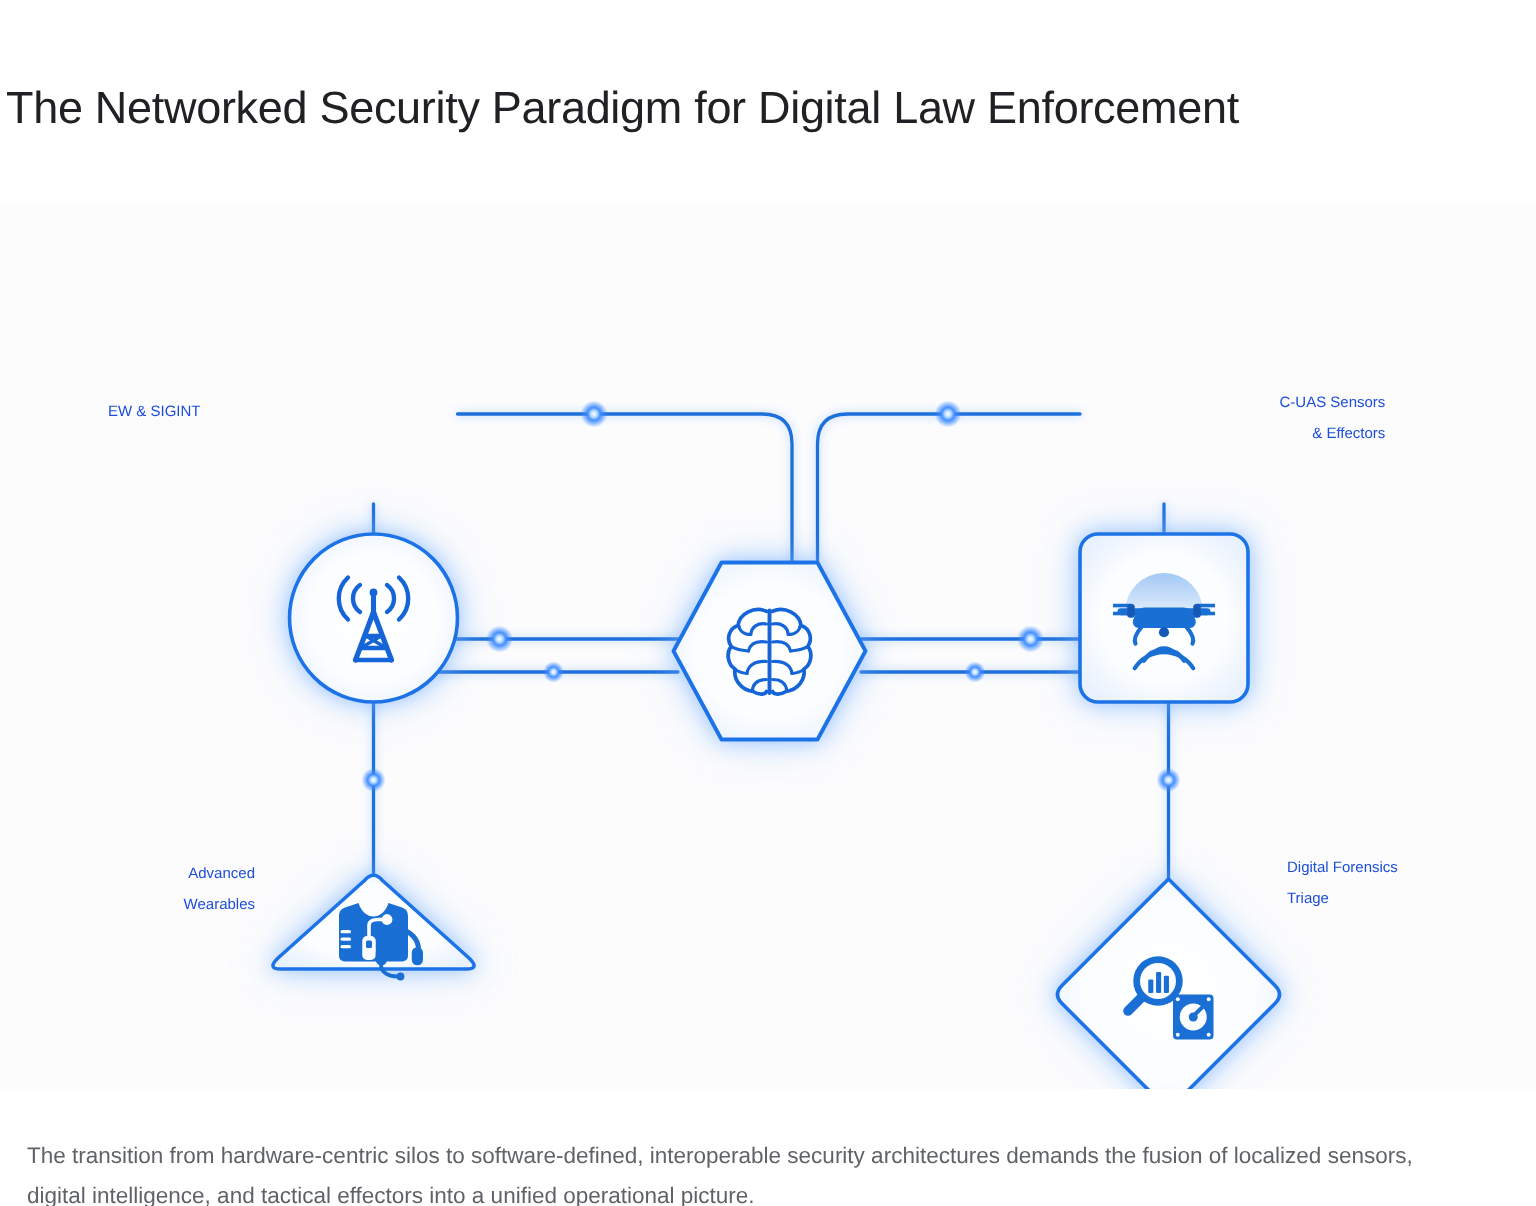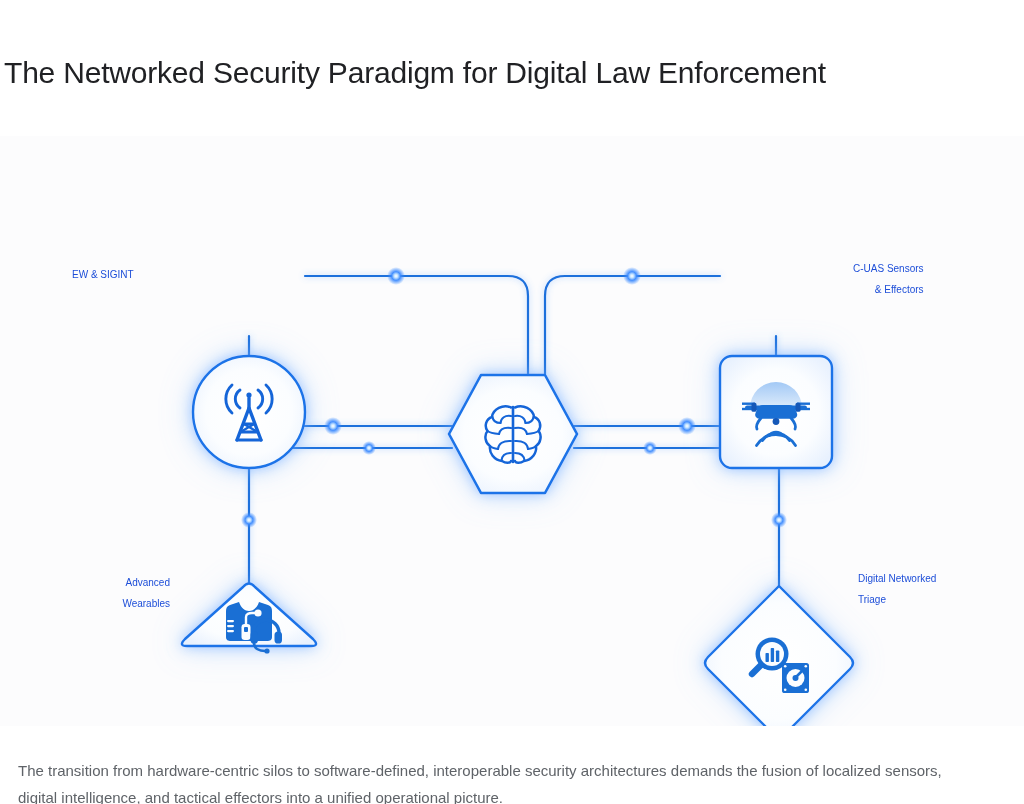--- a/index.html
+++ b/index.html
@@ -300,19 +300,19 @@
           <circle cx="26.8" cy="26.8" r="1.3"></circle>
         </g>
       </g>
     </svg>
 
     <div class="node-label" id="lbl-ew" style="top:128px;">EW &amp; SIGINT</div>
     <div class="node-label" id="lbl-cuas" style="top:122px;">C-UAS Sensors
 &amp; Effectors</div>
     <div class="node-label" id="lbl-wearables" style="top:436px;">Advanced
 Wearables</div>
-    <div class="node-label" id="lbl-forensics" style="top:432px;">Digital Networked
+    <div class="node-label" id="lbl-forensics" style="top:432px;">Digital Forensics
 Triage</div>
   </div>
 
   <p id="caption">The transition from hardware-centric silos to software-defined, interoperable security architectures demands the fusion of localized sensors, digital intelligence, and tactical effectors into a unified operational picture.</p>
 
 </div>
 
 </body></html>

